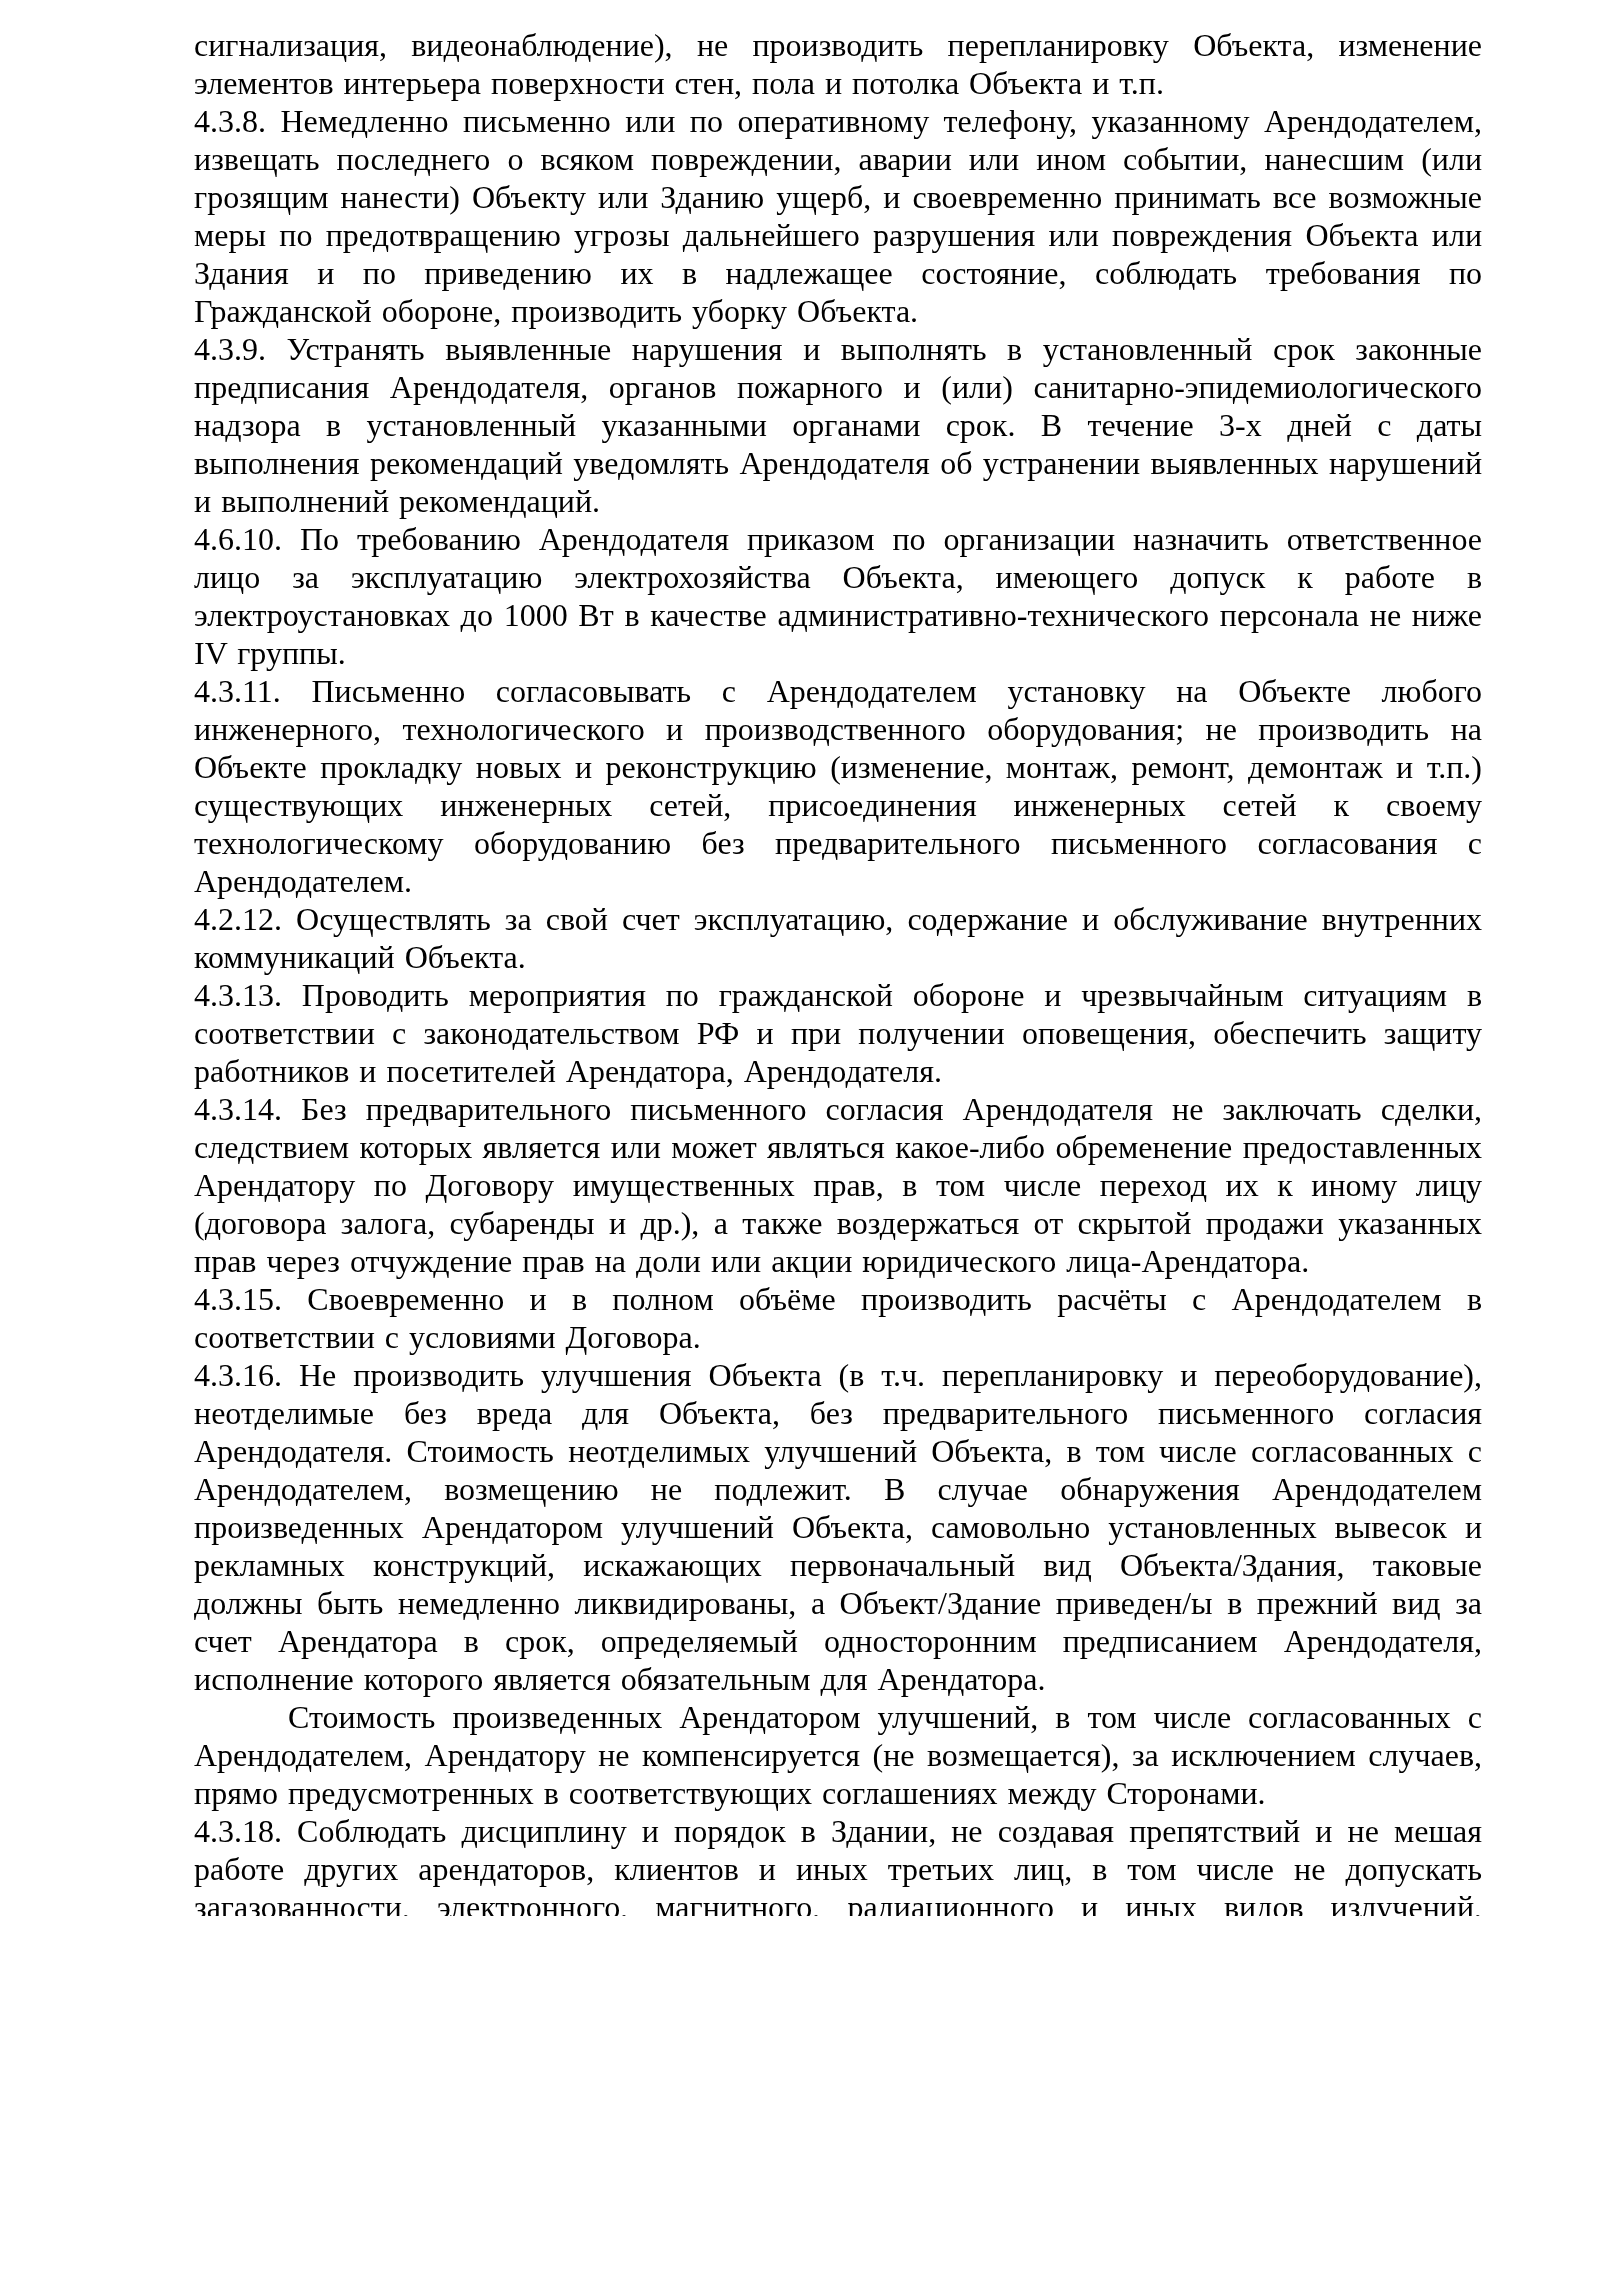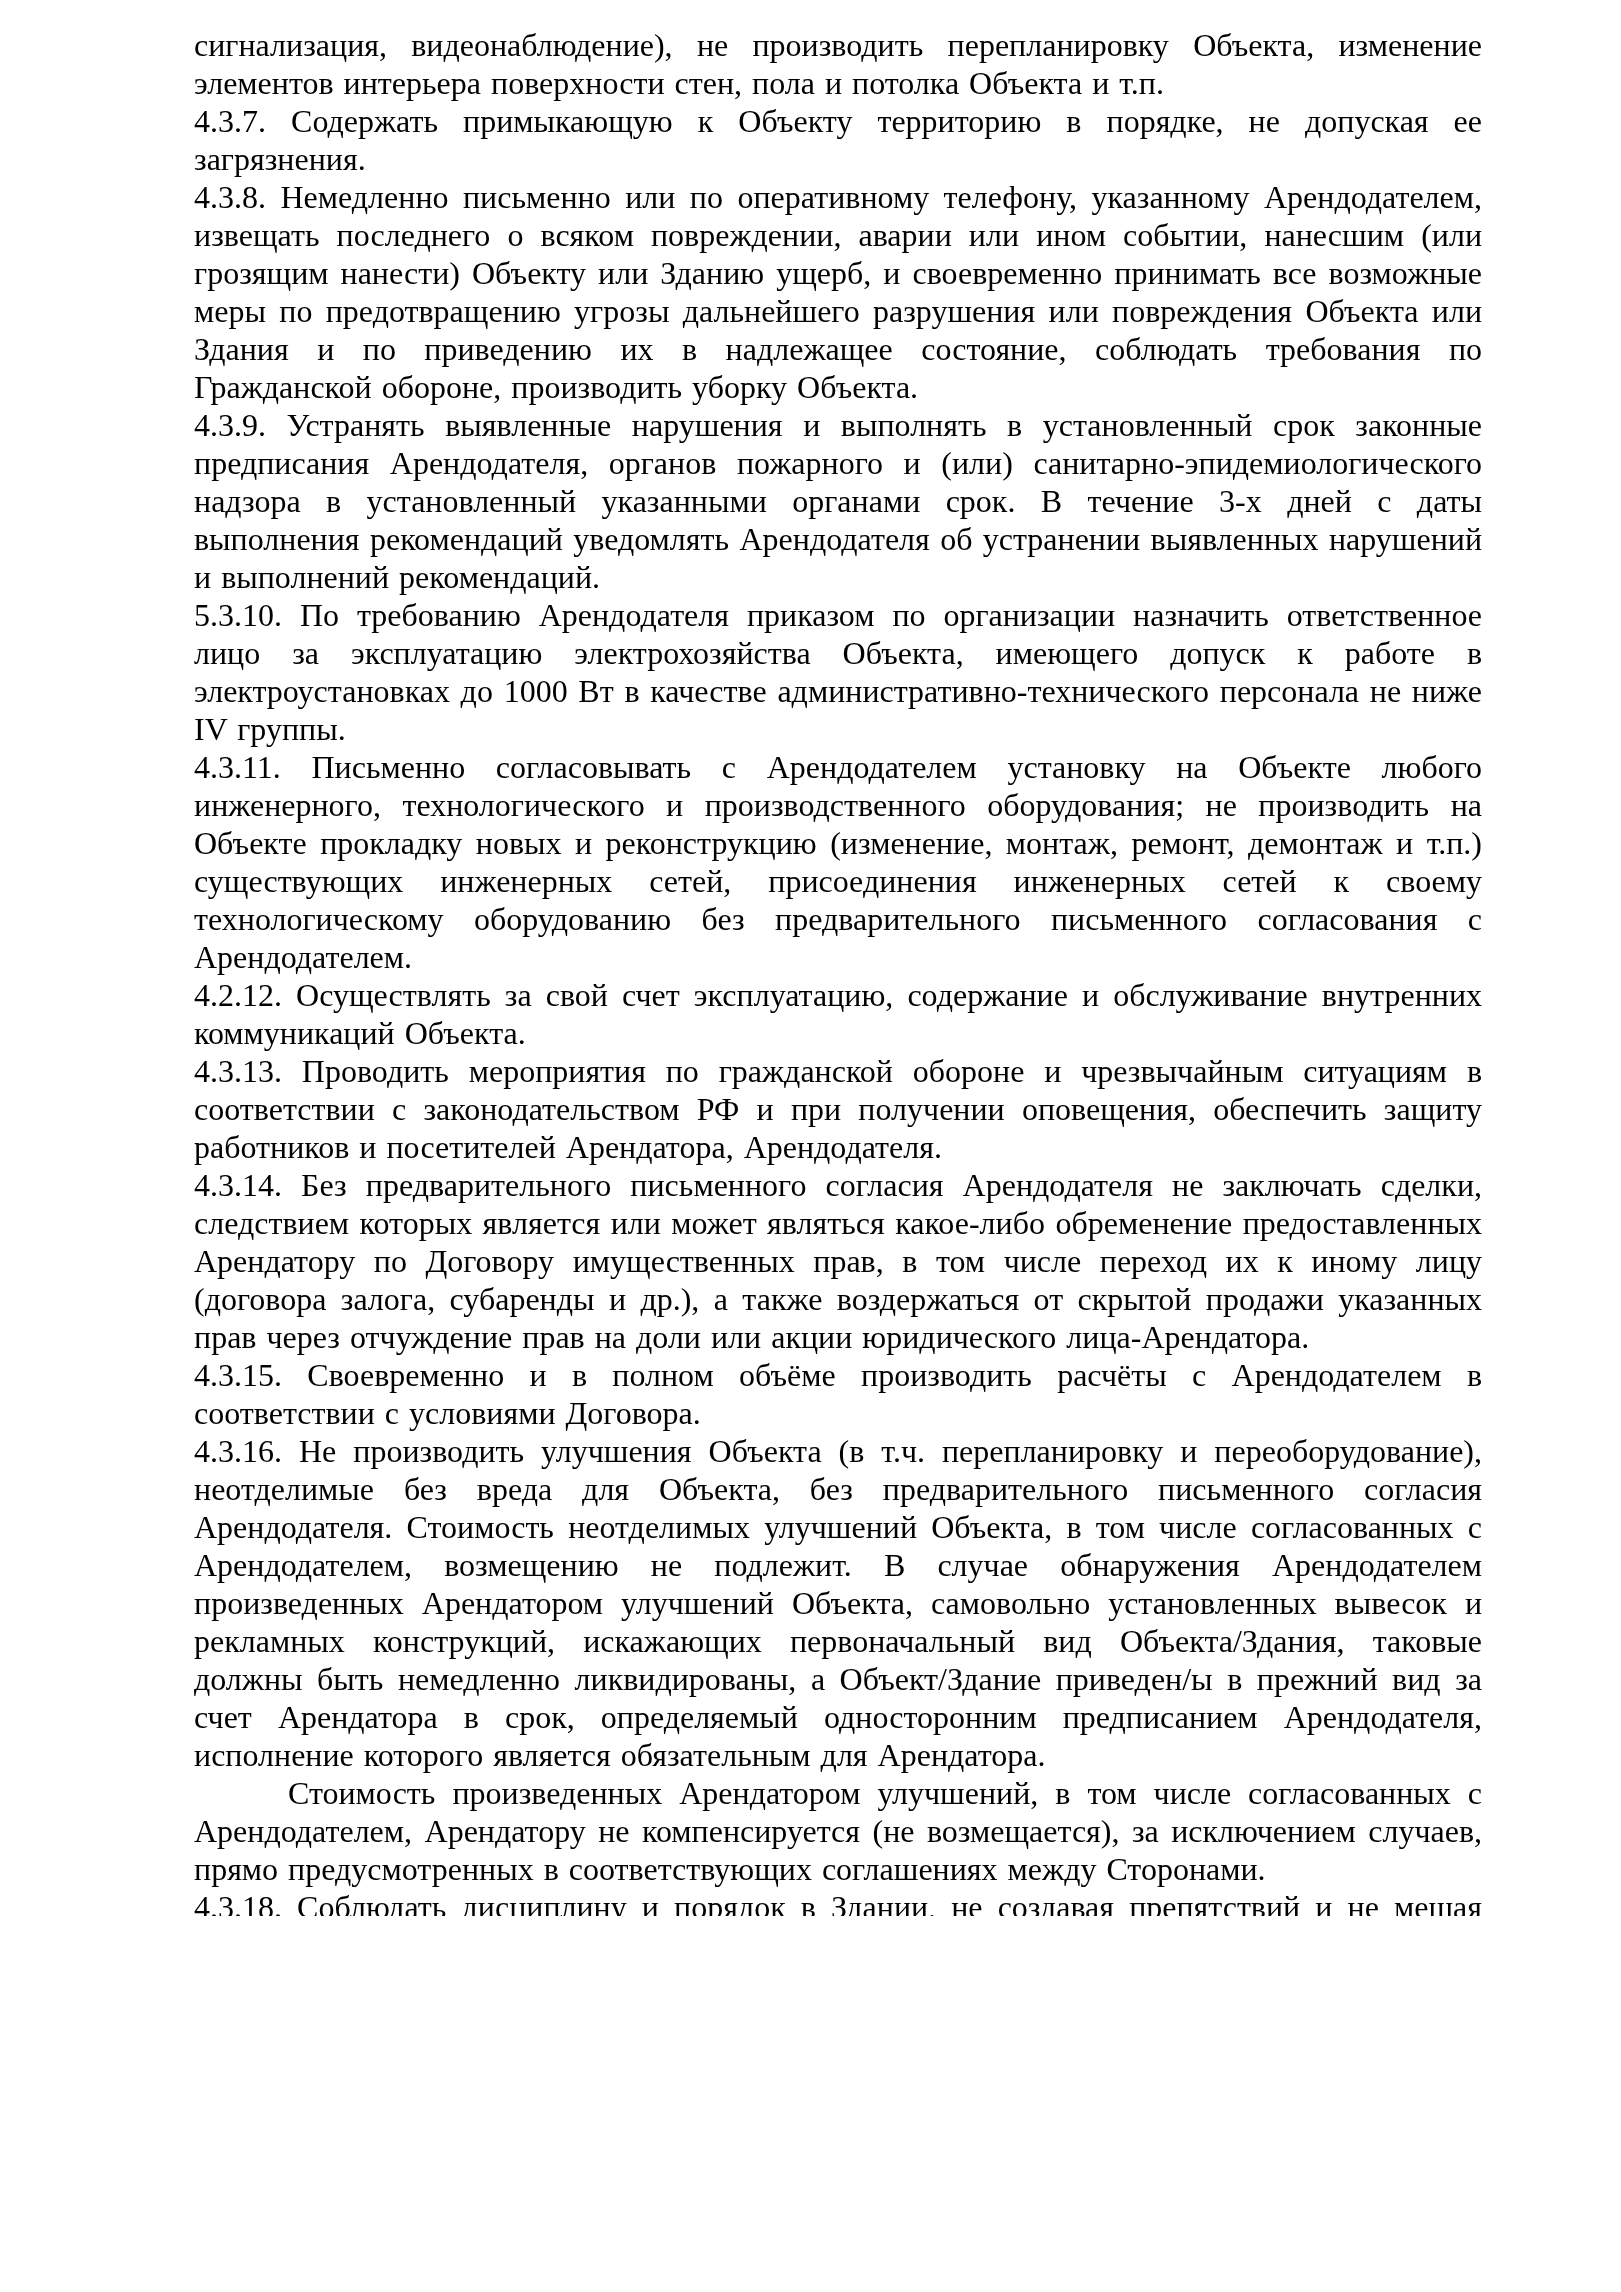--- a/index.html
+++ b/index.html
@@ -43,24 +43,23 @@
     line-height: 33px;
     text-align: right;
   }
 </style>
 </head>
 <body>
 
 <div class="page">
   <div class="content">
     <p>сигнализация, видеонаблюдение), не производить перепланировку Объекта, изменение элементов интерьера поверхности стен, пола и потолка Объекта и т.п.</p>
-    <p>4.3.7. Содержать примыкающую к Объекту территорию в порядке, не допуская ее загрязнения.</p>
     <p>4.3.8. Немедленно письменно или по оперативному телефону, указанному Арендодателем, извещать последнего о всяком повреждении, аварии или ином событии, нанесшим (или грозящим нанести) Объекту или Зданию ущерб, и своевременно принимать все возможные меры по предотвращению угрозы дальнейшего разрушения или повреждения Объекта или Здания и по приведению их в надлежащее состояние, соблюдать требования по Гражданской обороне, производить уборку Объекта.</p>
     <p>4.3.9. Устранять выявленные нарушения и выполнять в установленный срок законные предписания Арендодателя, органов пожарного и (или) санитарно-эпидемиологического надзора в установленный указанными органами срок. В течение 3-х дней с даты выполнения рекомендаций уведомлять Арендодателя об устранении выявленных нарушений и выполнений рекомендаций.</p>
-    <p>5.3.10. По требованию Арендодателя приказом по организации назначить ответственное лицо за эксплуатацию электрохозяйства Объекта, имеющего допуск к работе в электроустановках до 1000 Вт в качестве административно-технического персонала не ниже IV группы.</p>
+    <p>4.6.10. По требованию Арендодателя приказом по организации назначить ответственное лицо за эксплуатацию электрохозяйства Объекта, имеющего допуск к работе в электроустановках до 1000 Вт в качестве административно-технического персонала не ниже IV группы.</p>
     <p>4.3.11. Письменно согласовывать с Арендодателем установку на Объекте любого инженерного, технологического и производственного оборудования; не производить на Объекте прокладку новых и реконструкцию (изменение, монтаж, ремонт, демонтаж и т.п.) существующих инженерных сетей, присоединения инженерных сетей к своему технологическому оборудованию без предварительного письменного согласования с Арендодателем.</p>
     <p>4.2.12. Осуществлять за свой счет эксплуатацию, содержание и обслуживание внутренних коммуникаций Объекта.</p>
     <p>4.3.13. Проводить мероприятия по гражданской обороне и чрезвычайным ситуациям в соответствии с законодательством РФ и при получении оповещения, обеспечить защиту работников и посетителей Арендатора, Арендодателя.</p>
     <p>4.3.14. Без предварительного письменного согласия Арендодателя не заключать сделки, следствием которых является или может являться какое-либо обременение предоставленных Арендатору по Договору имущественных прав, в том числе переход их к иному лицу (договора залога, субаренды и др.), а также воздержаться от скрытой продажи указанных прав через отчуждение прав на доли или акции юридического лица-Арендатора.</p>
     <p>4.3.15. Своевременно и в полном объёме производить расчёты с Арендодателем в соответствии с условиями Договора.</p>
     <p>4.3.16. Не производить улучшения Объекта (в т.ч. перепланировку и переоборудование), неотделимые без вреда для Объекта, без предварительного письменного согласия Арендодателя. Стоимость неотделимых улучшений Объекта, в том числе согласованных с Арендодателем, возмещению не подлежит. В случае обнаружения Арендодателем произведенных Арендатором улучшений Объекта, самовольно установленных вывесок и рекламных конструкций, искажающих первоначальный вид Объекта/Здания, таковые должны быть немедленно ликвидированы, а Объект/Здание приведен/ы в прежний вид за счет Арендатора в срок, определяемый односторонним предписанием Арендодателя, исполнение которого является обязательным для Арендатора.</p>
     <p class="indented">Стоимость произведенных Арендатором улучшений, в том числе согласованных с Арендодателем, Арендатору не компенсируется (не возмещается), за исключением случаев, прямо предусмотренных в соответствующих соглашениях между Сторонами.</p>
     <p>4.3.18. Соблюдать дисциплину и порядок в Здании, не создавая препятствий и не мешая работе других арендаторов, клиентов и иных третьих лиц, в том числе не допускать загазованности, электронного, магнитного, радиационного и иных видов излучений, необычных вибраций, шума и иных подобных явлений.</p>
   </div>
   <div class="page-number">4</div>

